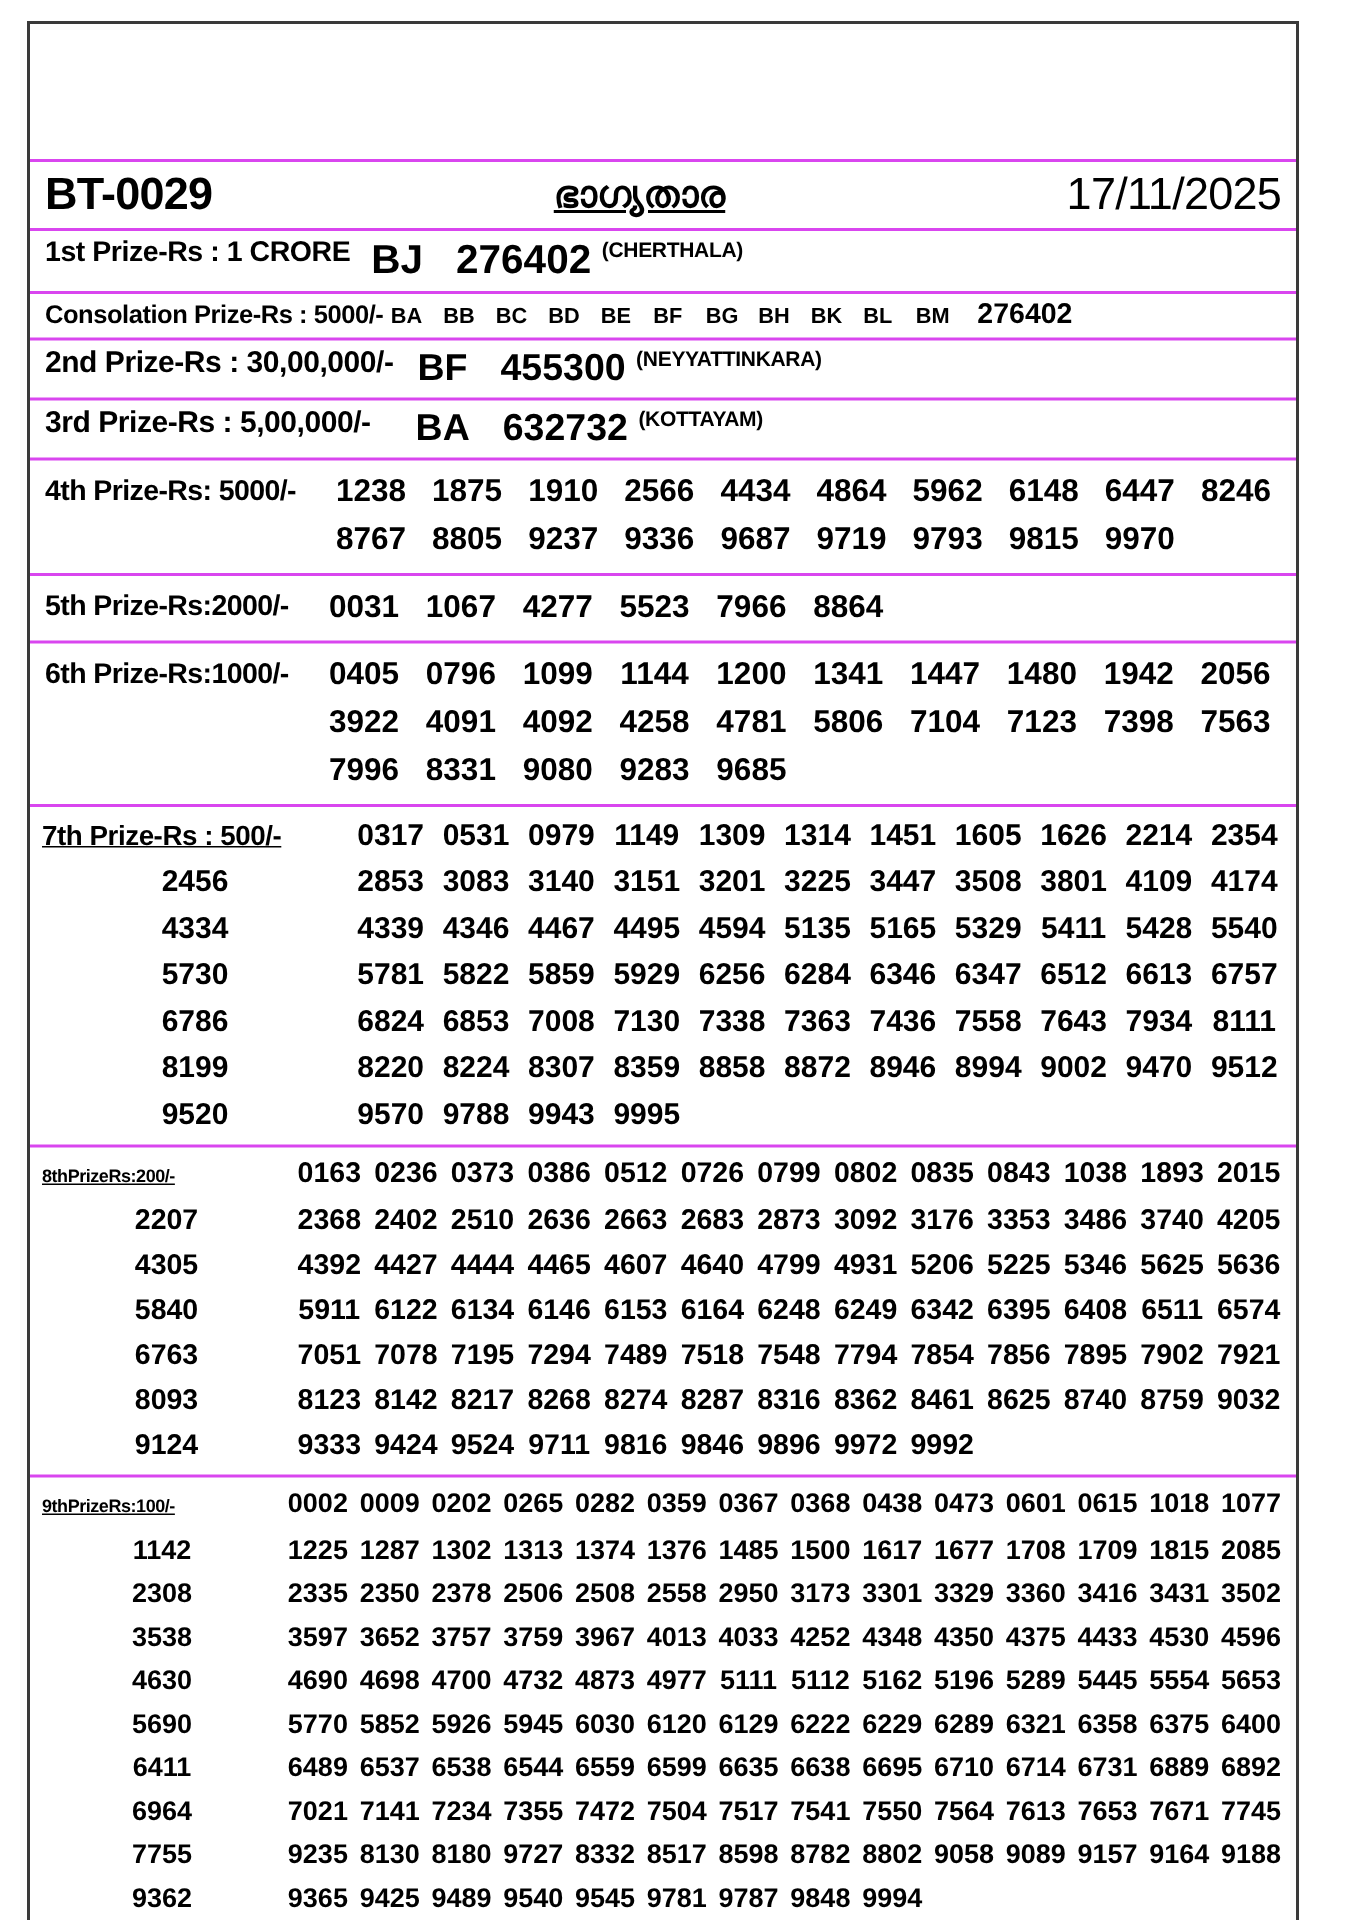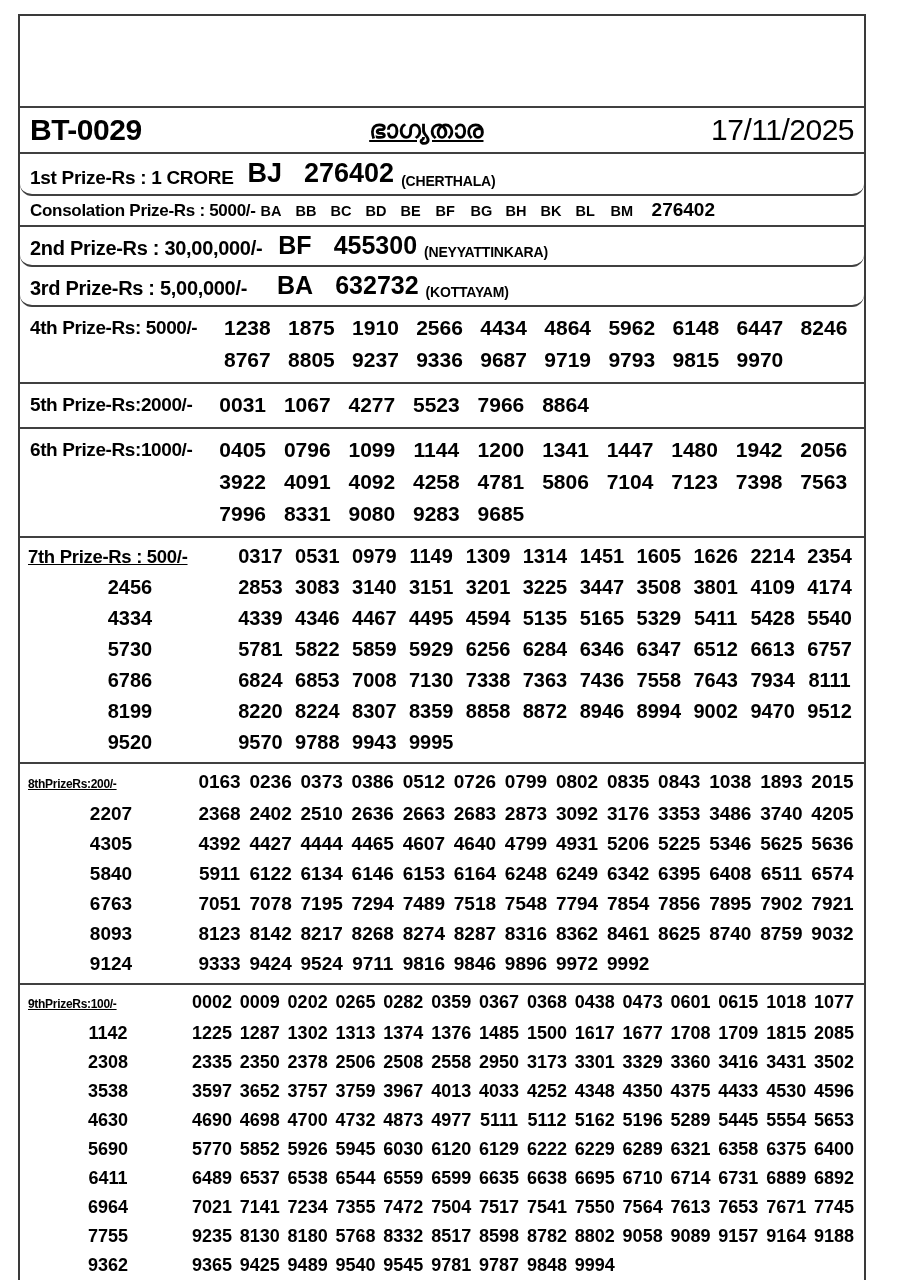--- a/index.html
+++ b/index.html
@@ -28,21 +28,21 @@
     left: 18px;
     top: 14px;
     width: 848px;
     border: 2px solid #3a3a3a;
     background: #ffffff;
     box-sizing: border-box;
   }
 
   
   .band {
-    border-bottom: 2px solid #404040;
+    border-bottom: 2px solid #d946ef;
     box-sizing: border-box;
     padding: 0;
     overflow: hidden;
   }
   .band:last-child { border-bottom: none; }
 
   
   .blank-box {
     height: 92px;
   }
@@ -71,24 +71,23 @@
   .hdr-right {
     font-size: 30px;
     font-weight: normal;
     letter-spacing: -0.5px;
     white-space: nowrap;
   }
 
   
   .prize-top {
     display: flex;
-    align-items: flex-end;
+    align-items: flex-start;
     padding: 4px 8px 5px 10px;
     white-space: nowrap;
-    border-radius: 12px;
   }
   .p1-label {
     font-size: 19px;
     font-weight: bold;
     letter-spacing: -0.3px;
   }
   .p1-series {
     font-size: 27px;
     font-weight: bold;
     margin-left: 14px;
@@ -653,21 +652,21 @@
           <div class="n">7550</div>
           <div class="n">7564</div>
           <div class="n">7613</div>
           <div class="n">7653</div>
           <div class="n">7671</div>
           <div class="n">7745</div>
           <div class="n">7755</div>
           <div class="n">9235</div>
           <div class="n">8130</div>
           <div class="n">8180</div>
-          <div class="n">5768</div>
+          <div class="n">9727</div>
           <div class="n">8332</div>
           <div class="n">8517</div>
           <div class="n">8598</div>
           <div class="n">8782</div>
           <div class="n">8802</div>
           <div class="n">9058</div>
           <div class="n">9089</div>
           <div class="n">9157</div>
           <div class="n">9164</div>
           <div class="n">9188</div>

